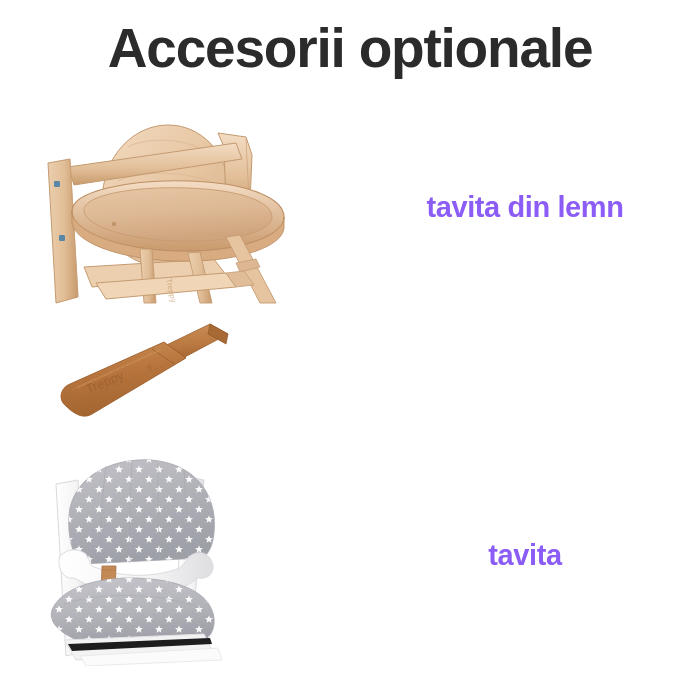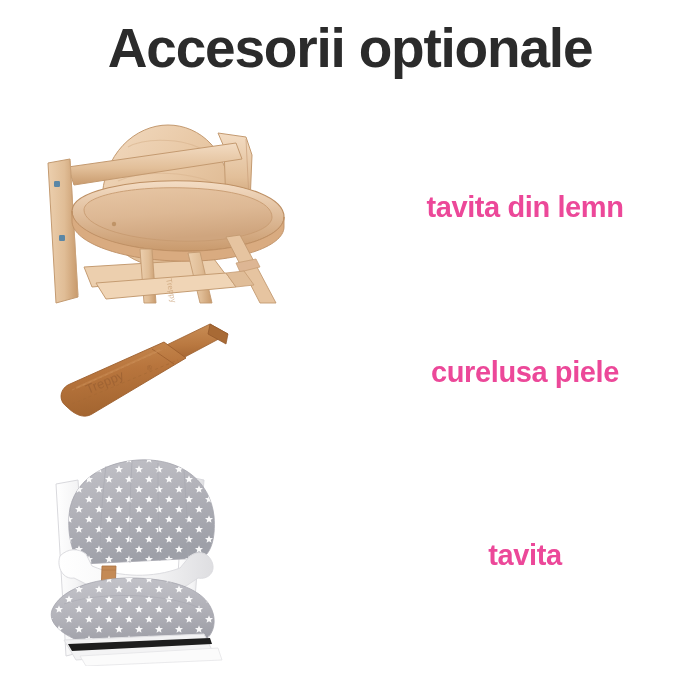--- a/index.html
+++ b/index.html
@@ -60,21 +60,21 @@
     top: 0;
     width: 350px;
     height: 100%;
     display: flex;
     align-items: center;
     justify-content: center;
   }
   .acc-label {
     font-size: 29px;
     font-weight: bold;
-    color: #ec4899;
+    color: #8b5cf6;
     letter-spacing: -0.4px;
     font-family: "Liberation Sans", sans-serif;
     white-space: nowrap;
   }
 
   
   .art {
     position: absolute;
   }
   #tray-art    { left: 40px;  top: 2px; }
@@ -194,23 +194,20 @@
 
         <path d="M20 76 L114 34" fill="none" stroke="#c58d57" stroke-width="0.9" stroke-dasharray="3 3" opacity="0.55"></path>
 
         <text x="36" y="80" transform="rotate(-23 36 80)" font-family="Liberation Sans, sans-serif" font-size="13" font-weight="normal" fill="#9d6233" opacity="0.85">Treppy</text>
         <text x="96" y="57" transform="rotate(-23 96 57)" font-family="Liberation Sans, sans-serif" font-size="7" fill="#9d6233" opacity="0.85">®</text>
 
         <path d="M24 74 L108 36" fill="none" stroke="#d69b63" stroke-width="2" opacity="0.3"></path>
       </svg>
     </div>
 
-    <div class="label-cell">
-      <span class="acc-label">curelusa piele</span>
-    </div>
   </div>
 
   <div class="acc-row" id="row-cushion">
 
     <div class="media-cell">
       <svg class="art" id="cushion-art" width="230" height="222" viewBox="0 0 230 222">
         <defs>
           <linearGradient id="frameW" x1="0" y1="0" x2="1" y2="0">
             <stop offset="0%" stop-color="#ffffff"></stop>
             <stop offset="60%" stop-color="#f4f4f5"></stop>

